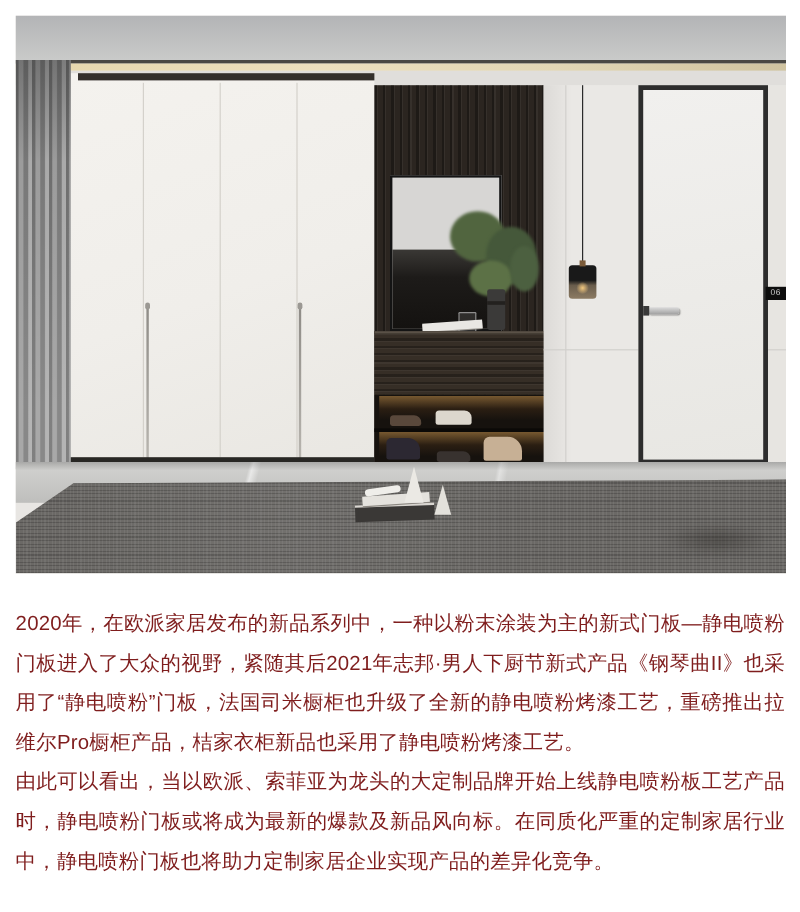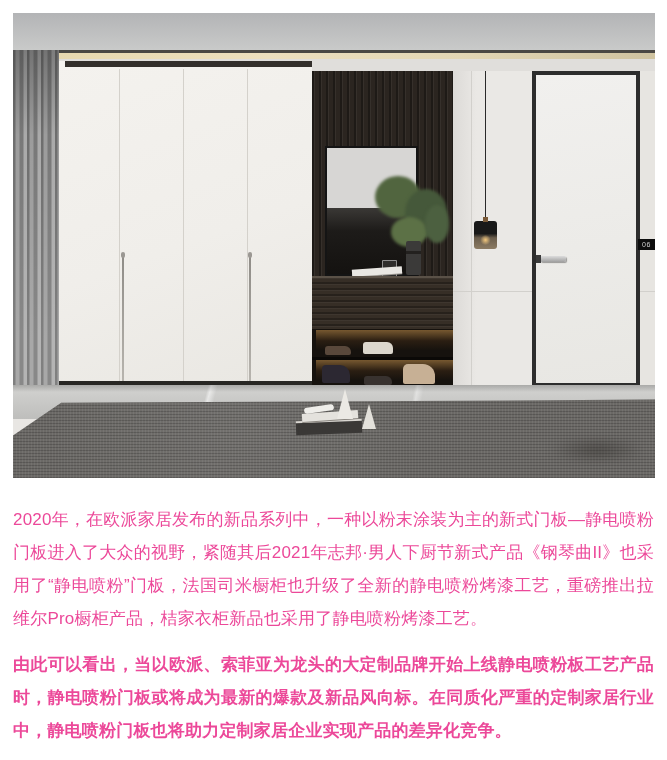--- a/index.html
+++ b/index.html
@@ -108,23 +108,23 @@
         box-shadow:0 1px 0 #8b8781;}
   .roll{left:291px;top:393px;width:30px;height:6px;background:#efeeea;border-radius:3px;transform:rotate(-8deg);}
   .cone{width:0;height:0;border-style:solid;}
   .cone1{left:324px;top:376px;border-width:0 8px 30px 8px;border-color:transparent transparent #ebe9e4 transparent;}
   .cone2{left:349px;top:391px;border-width:0 7px 25px 7px;border-color:transparent transparent #e3e1db transparent;}
   .smudge{left:537px;top:424px;width:95px;height:26px;border-radius:50%;filter:blur(4px);
         background:radial-gradient(ellipse,rgba(48,45,42,.5),rgba(0,0,0,0) 72%);}
 
   
   .article{position:absolute;left:13px;top:503px;width:641px;}
-  .article p{margin:0;font-size:17px;line-height:33px;color:#ec4899;
+  .article p{margin:0;font-size:17px;line-height:33px;color:#7f1d1d;
         text-align:justify;letter-spacing:.2px;}
-  .article p + p{margin-top:13px;font-weight:bold;}
+  .article p + p{margin-top:0;}
 </style>
 </head>
 <body>
 
 <div class="page">
 
   <div class="photo" title="欧派家居 静电喷粉门板 现代定制衣柜实景图">
     <div class="ceiling"></div>
     <div class="ceil-groove"></div>
     <div class="light-strip"></div>

